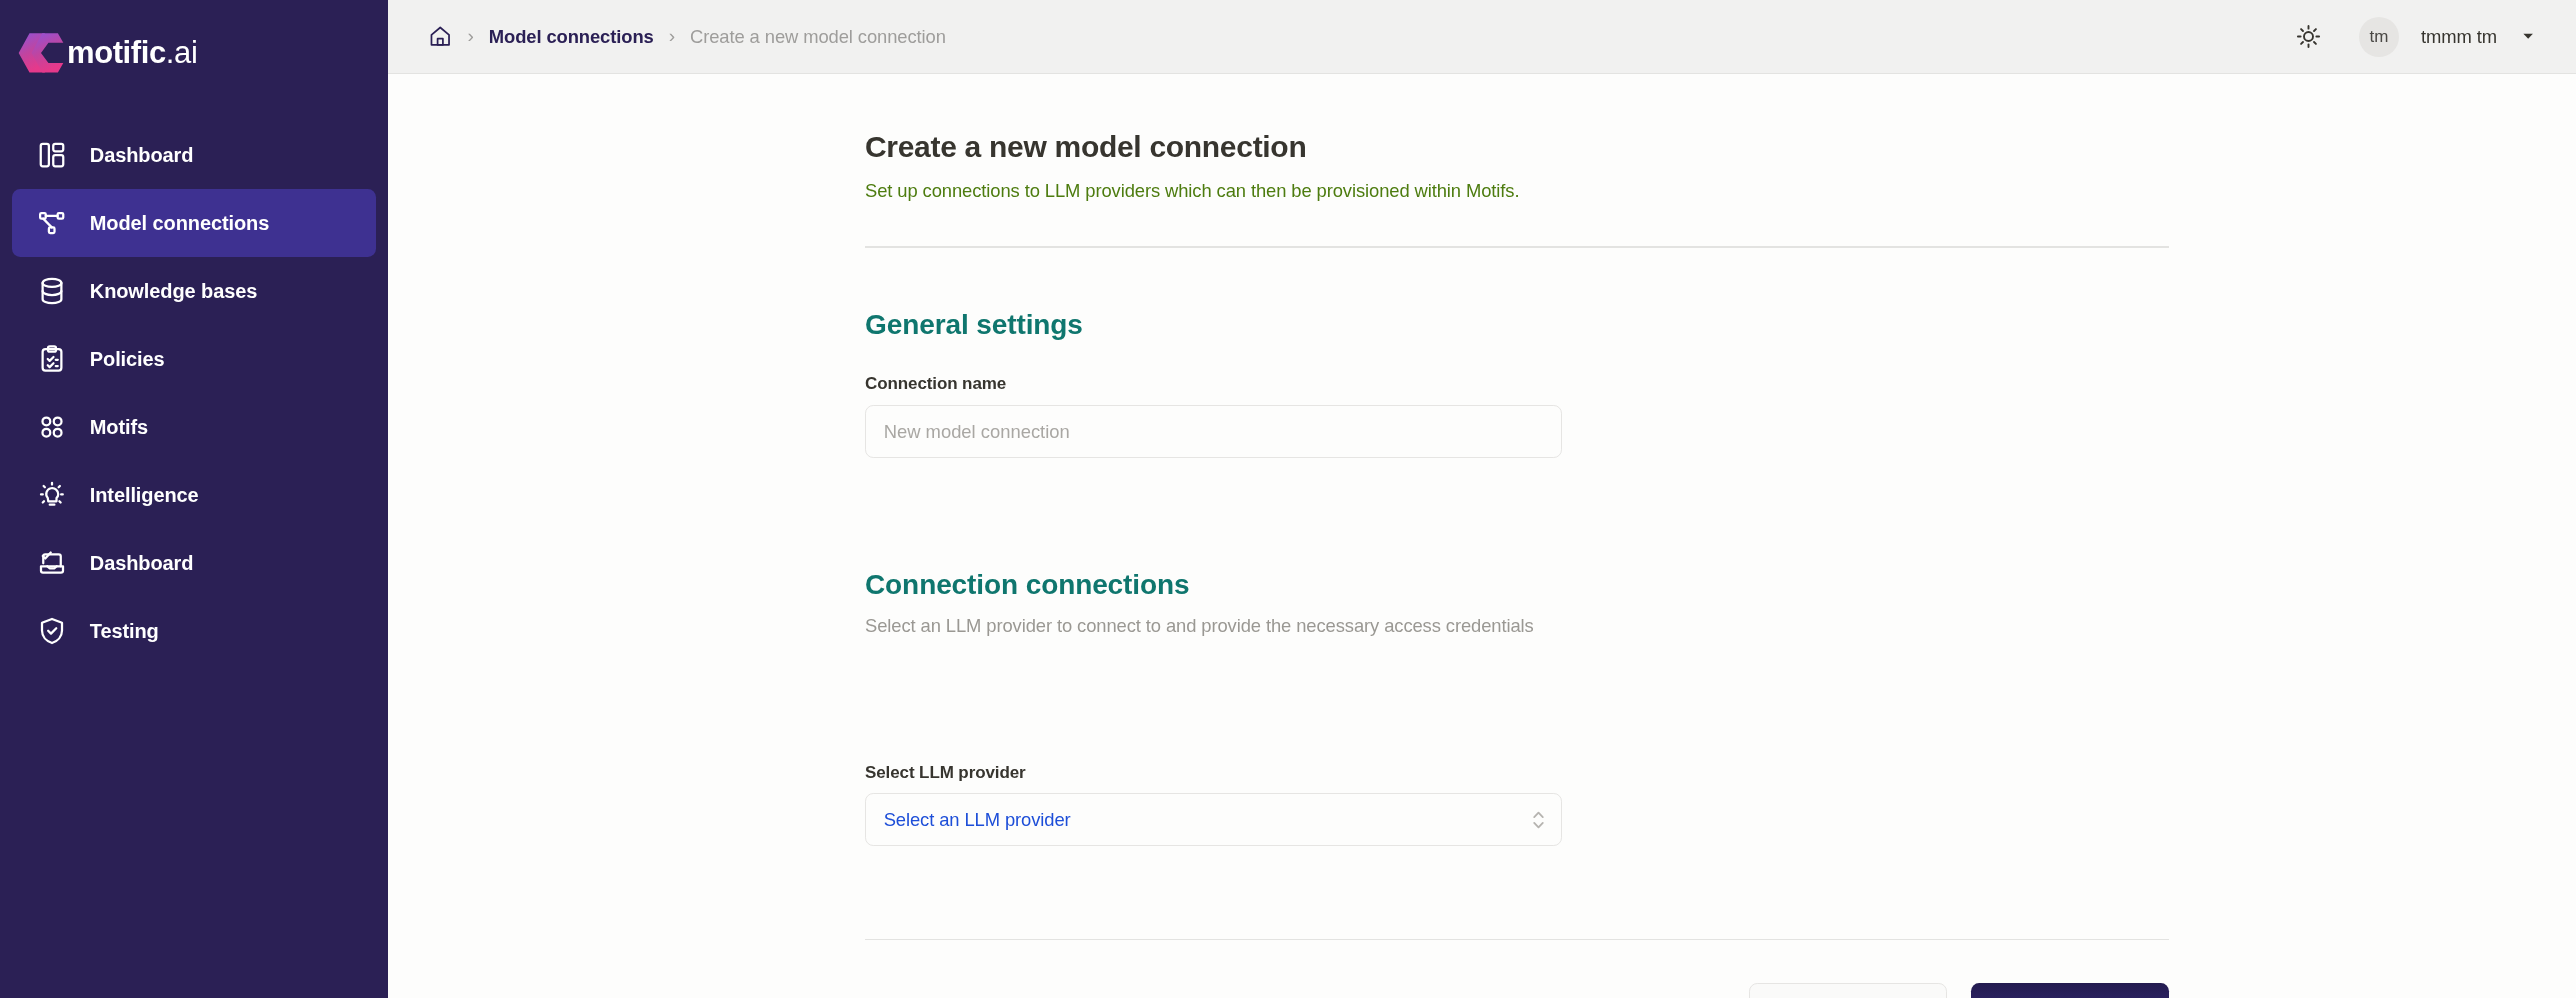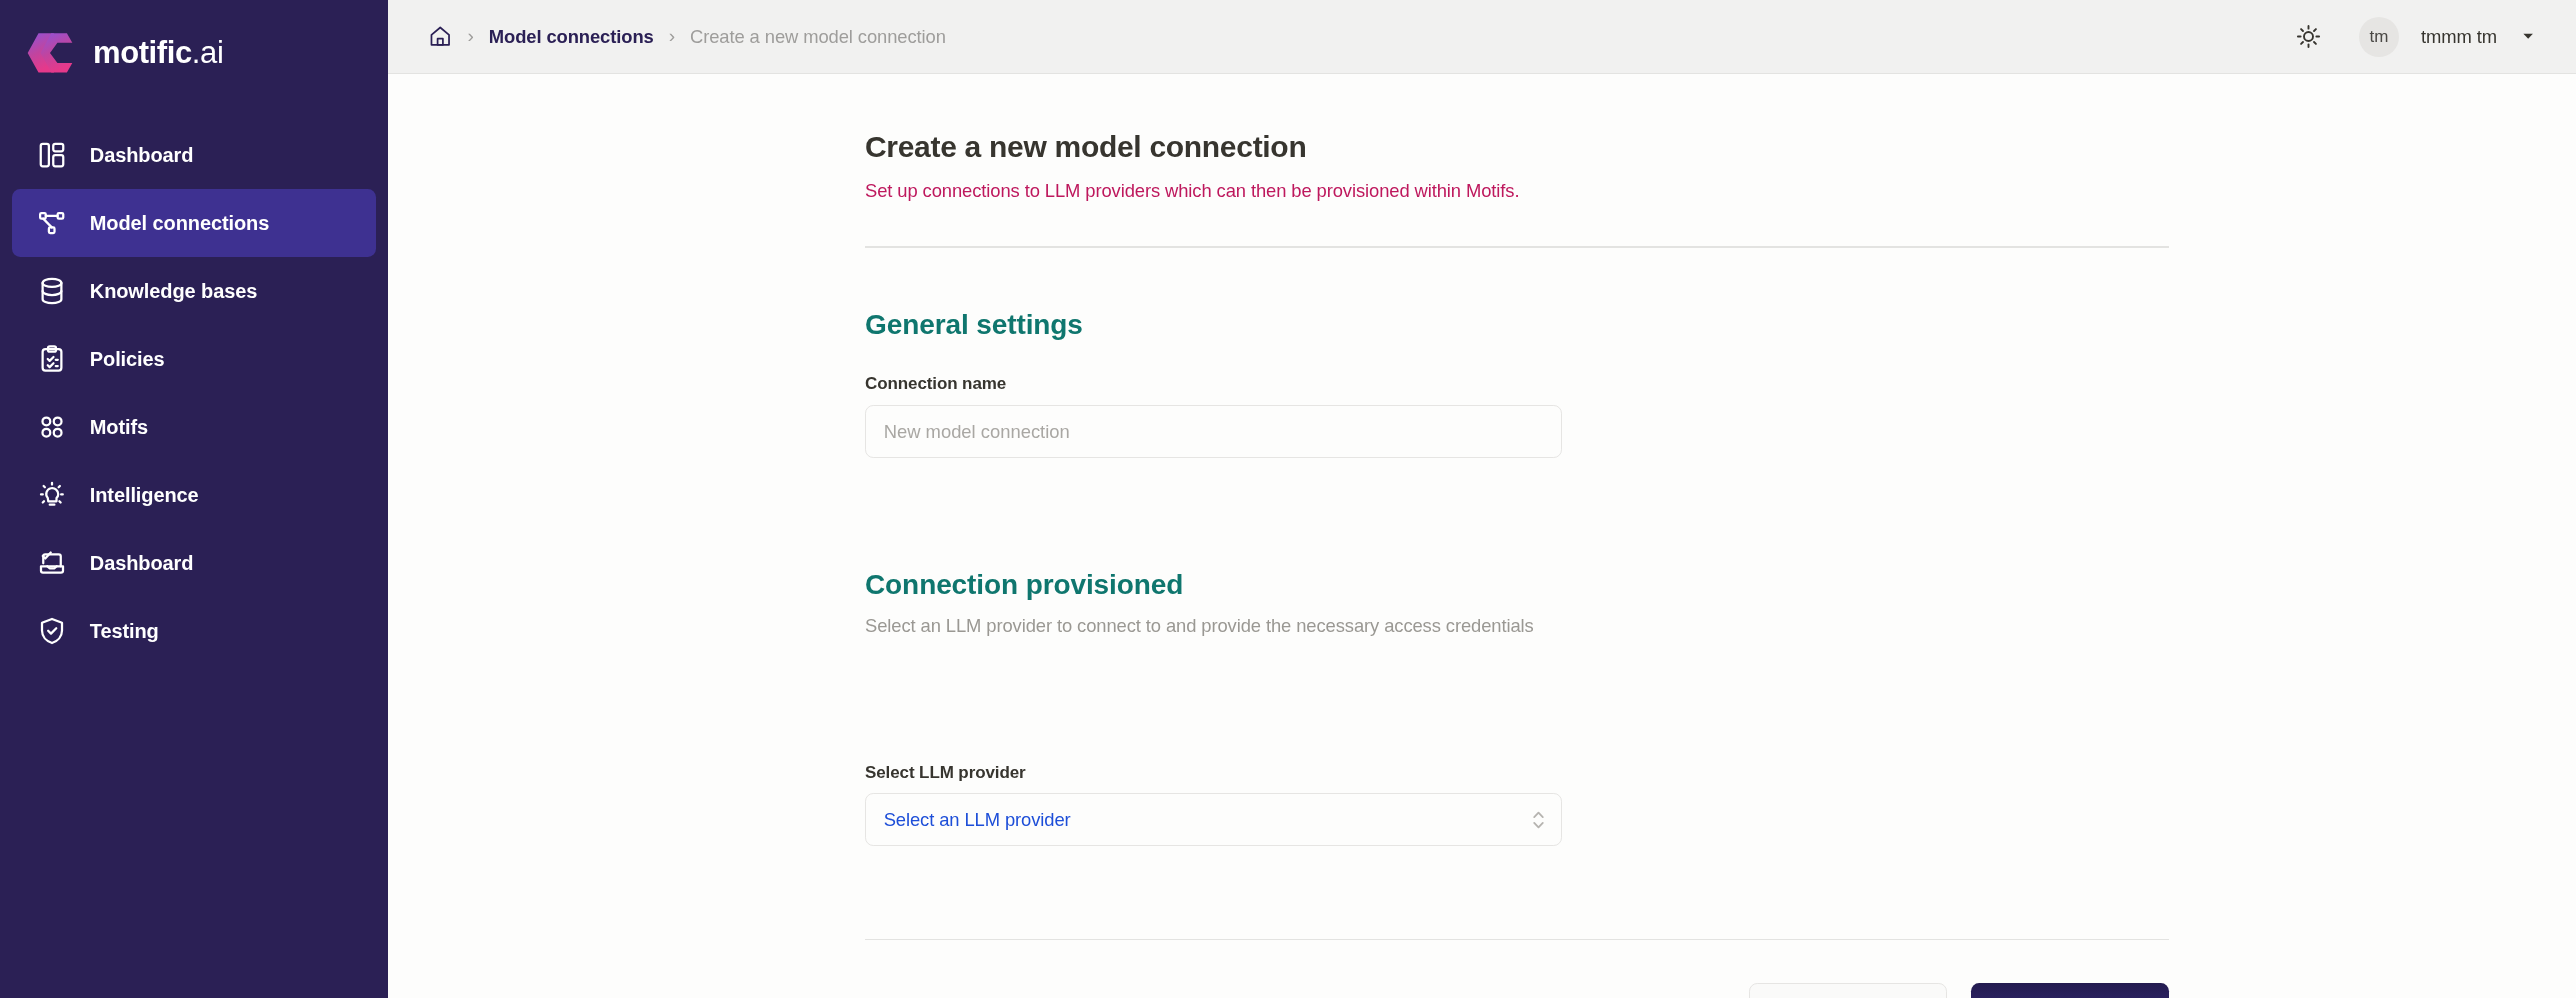--- a/index.html
+++ b/index.html
@@ -30,22 +30,22 @@
     background: #2B2055;
     display: flex;
     flex-direction: column;
     position: relative;
   }
 
   .logo-row {
     display: flex;
     align-items: center;
     height: 106px;
-    padding-left: 27px;
-    gap: 20px;
+    padding-left: 18px;
+    gap: 3px;
   }
   .logo-mark { width: 46px; height: 42px; display:block; flex: none; }
 
   .logo-text {
     font-size: 31px;
     color: #ffffff;
     letter-spacing: -0.4px;
     white-space: nowrap;
     font-weight: 700;
   }
@@ -180,21 +180,21 @@
 
   .page-title {
     font-size: 30px;
     font-weight: 700;
     color: #37352F;
     margin-top: 56px;
     letter-spacing: -0.3px;
   }
   .page-sub {
     font-size: 18.4px;
-    color: #be185d;
+    color: #4d7c0f;
     margin-top: 16.3px;
     letter-spacing: -0.1px;
   }
 
   .divider {
     height: 1.4px;
     background: #E3E3E1;
     margin-left: 477px;
     margin-right: 407px;
   }
@@ -491,21 +491,21 @@
 
       <div class="blk" style="left:477px; top:300px;">
         <span class="field-label">Connection name</span>
       </div>
 
       <div class="blk" style="left:477px; top:331px;">
         <input class="text-input" type="text" placeholder="New model connection" style="">
       </div>
 
       <div class="blk" style="left:477px; top:495px;">
-        <h2 class="section-title">Connection provisioned</h2>
+        <h2 class="section-title">Connection connections</h2>
         <p class="section-sub">Select an LLM provider to connect to and provide the necessary access credentials</p>
       </div>
 
       <div class="blk" style="left:477px; top:689px;">
         <span class="field-label">Select LLM provider</span>
       </div>
 
       <div class="blk" style="left:477px; top:719px;">
         <div class="select-wrap">
           <div class="select-box">

